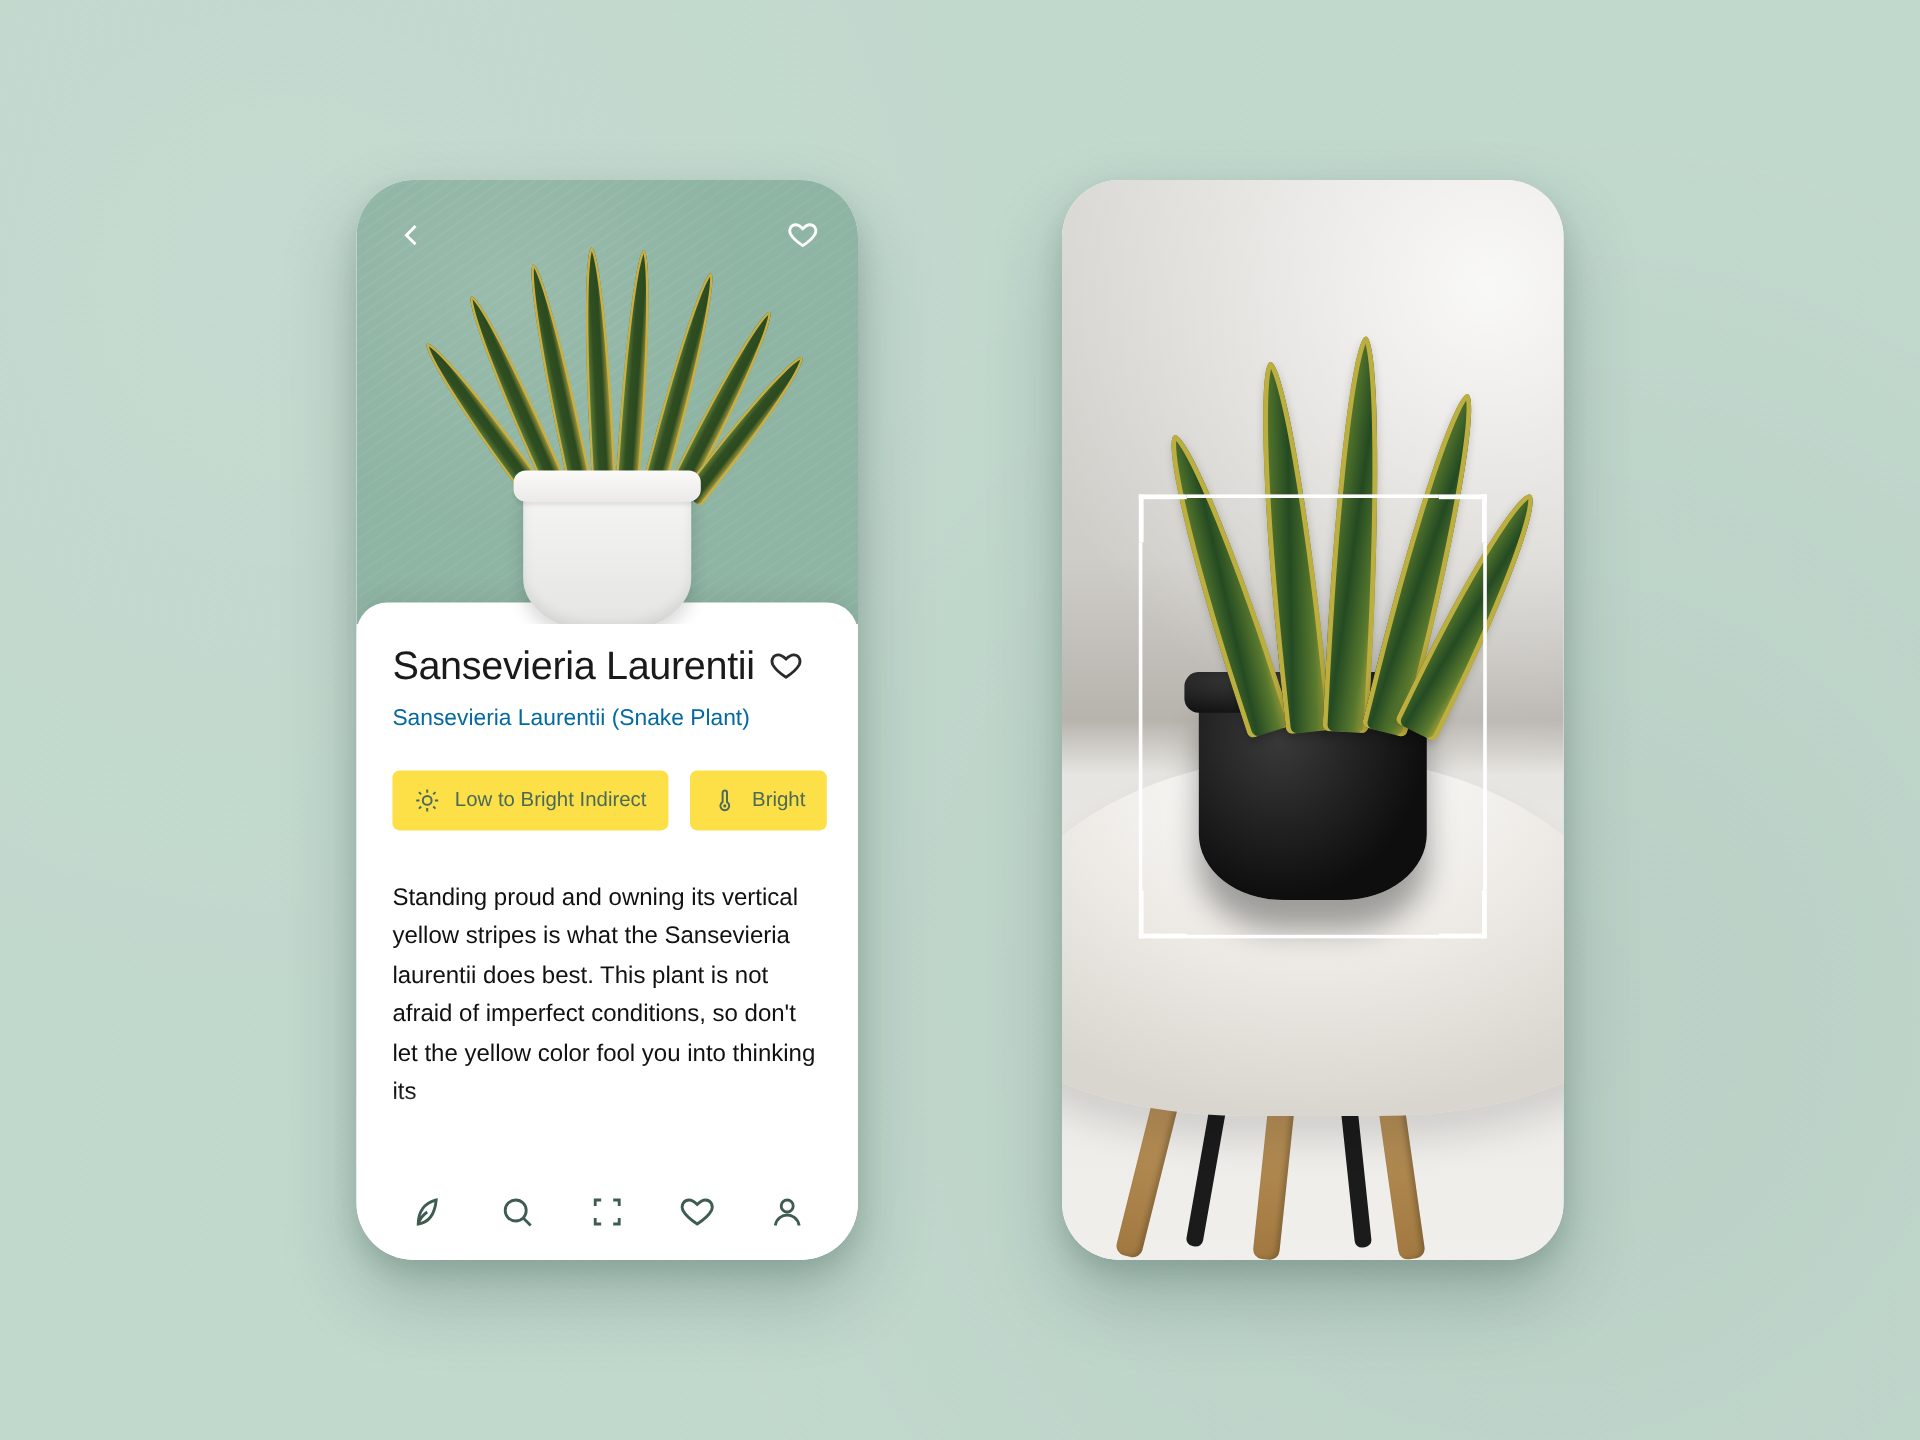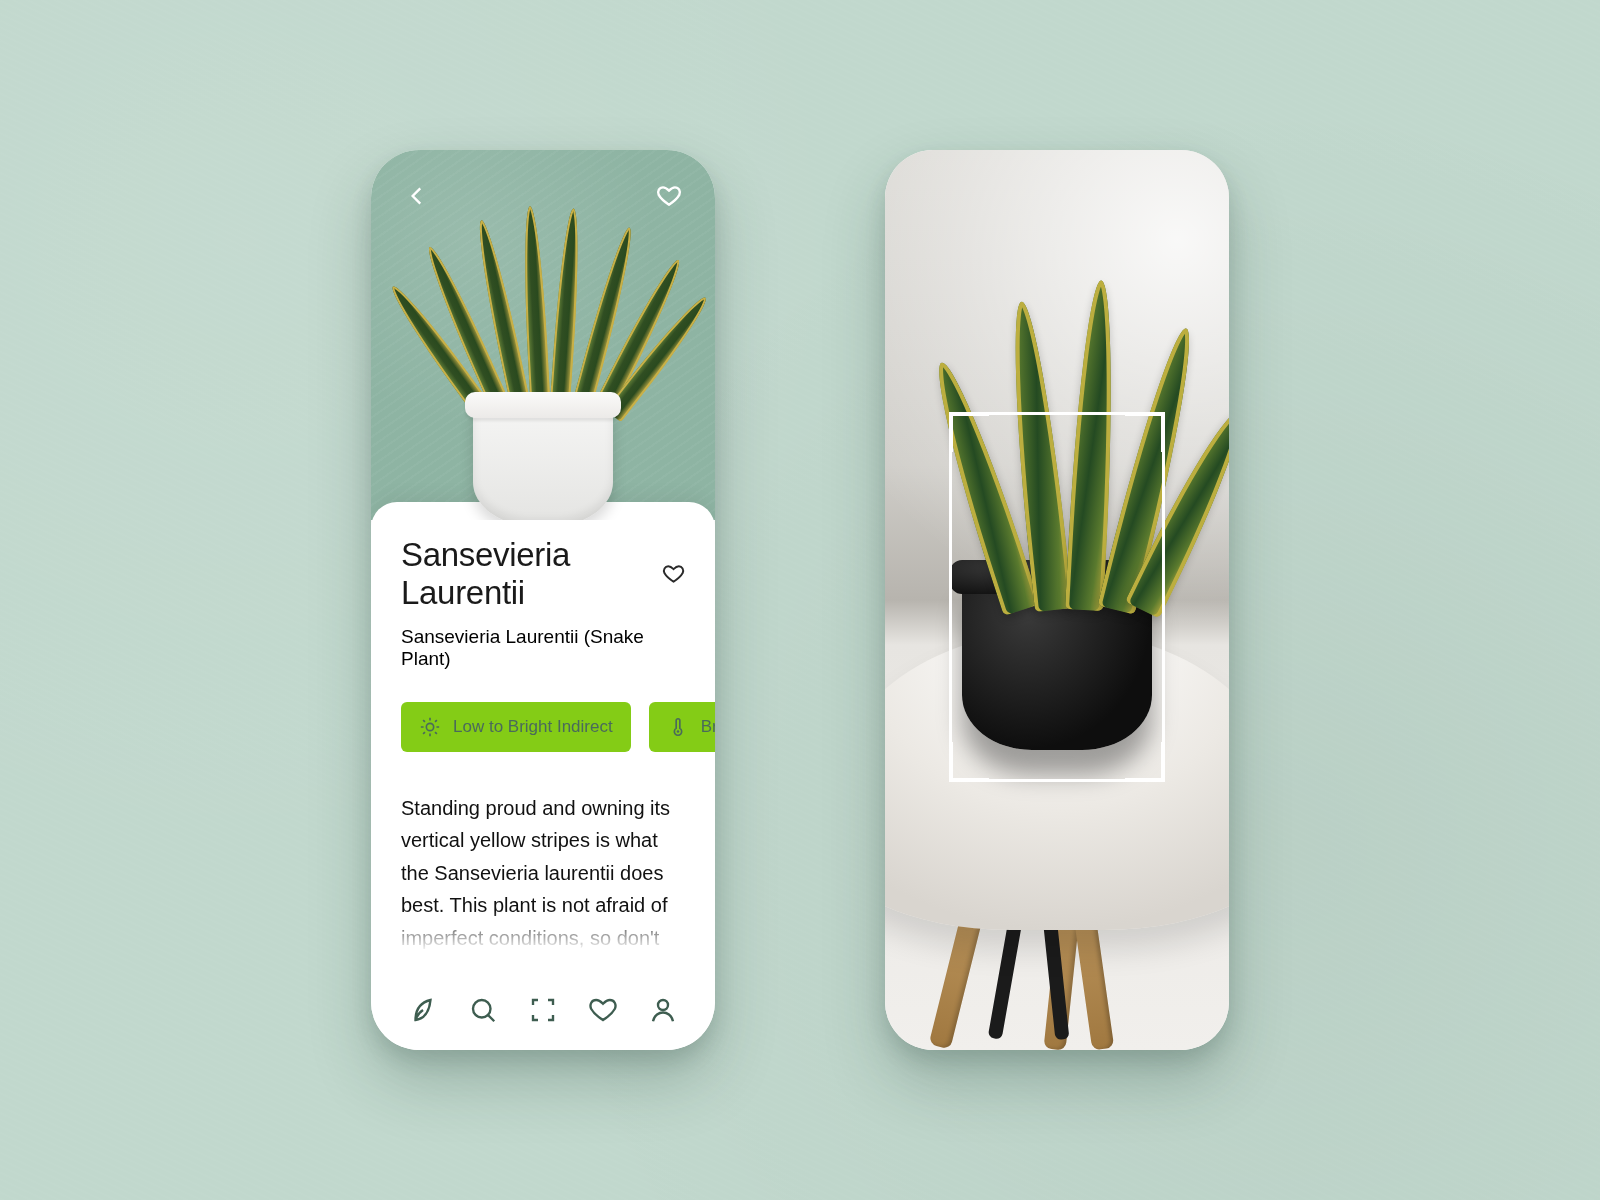--- a/index.html
+++ b/index.html
@@ -23,21 +23,21 @@
   .stage {
     position: relative;
     width: 100%; height: 100%;
     display: flex;
     align-items: center;
     justify-content: center;
     gap: 170px;
   }
 
   .phone {
-    width: 344px;
+    width: 418px;
     height: 900px;
     border-radius: 48px;
     background: #fff;
     box-shadow: 0 30px 60px rgba(33,63,52,0.25), 0 10px 20px rgba(33,63,52,0.15);
     overflow: hidden;
     position: relative;
     display: flex;
     flex-direction: column;
   }
 
@@ -99,25 +99,25 @@
     background: #fff;
     border-radius: 26px 26px 0 0;
     padding: 34px 30px 12px 30px;
     box-shadow: 0 -6px 18px rgba(0,0,0,0.06);
     overflow: hidden;
   }
   .title-row { display: flex; align-items: center; gap: 12px; }
   .plant-title { font-size: 33px; font-weight: 500; color: #1a1a1a; letter-spacing: -0.3px; }
   .heart-inline { width: 28px; height: 28px; color:#2b2b2b; }
   .heart-inline svg { width: 100%; height: 100%; stroke: currentColor; fill: none; stroke-width: 2; }
-  .subtitle { margin-top: 14px; font-size: 19px; color: #000000; font-weight: 400; }
+  .subtitle { margin-top: 14px; font-size: 19px; color: #0369a1; font-weight: 400; }
 
   .chips { display: flex; gap: 18px; margin-top: 32px; }
   .chip {
-    background: #84cc16;
+    background: #fde047;
     color: #4a6a5b;
     border-radius: 6px;
     padding: 14px 18px;
     display: flex; align-items: center; gap: 12px;
     font-size: 17px; font-weight: 500;
     white-space: nowrap;
   }
   .chip.secondary { flex: 0 0 auto; }
   .chip-icon { width: 22px; height: 22px; stroke: #4a6a5b; fill: none; stroke-width: 1.8; }
 

